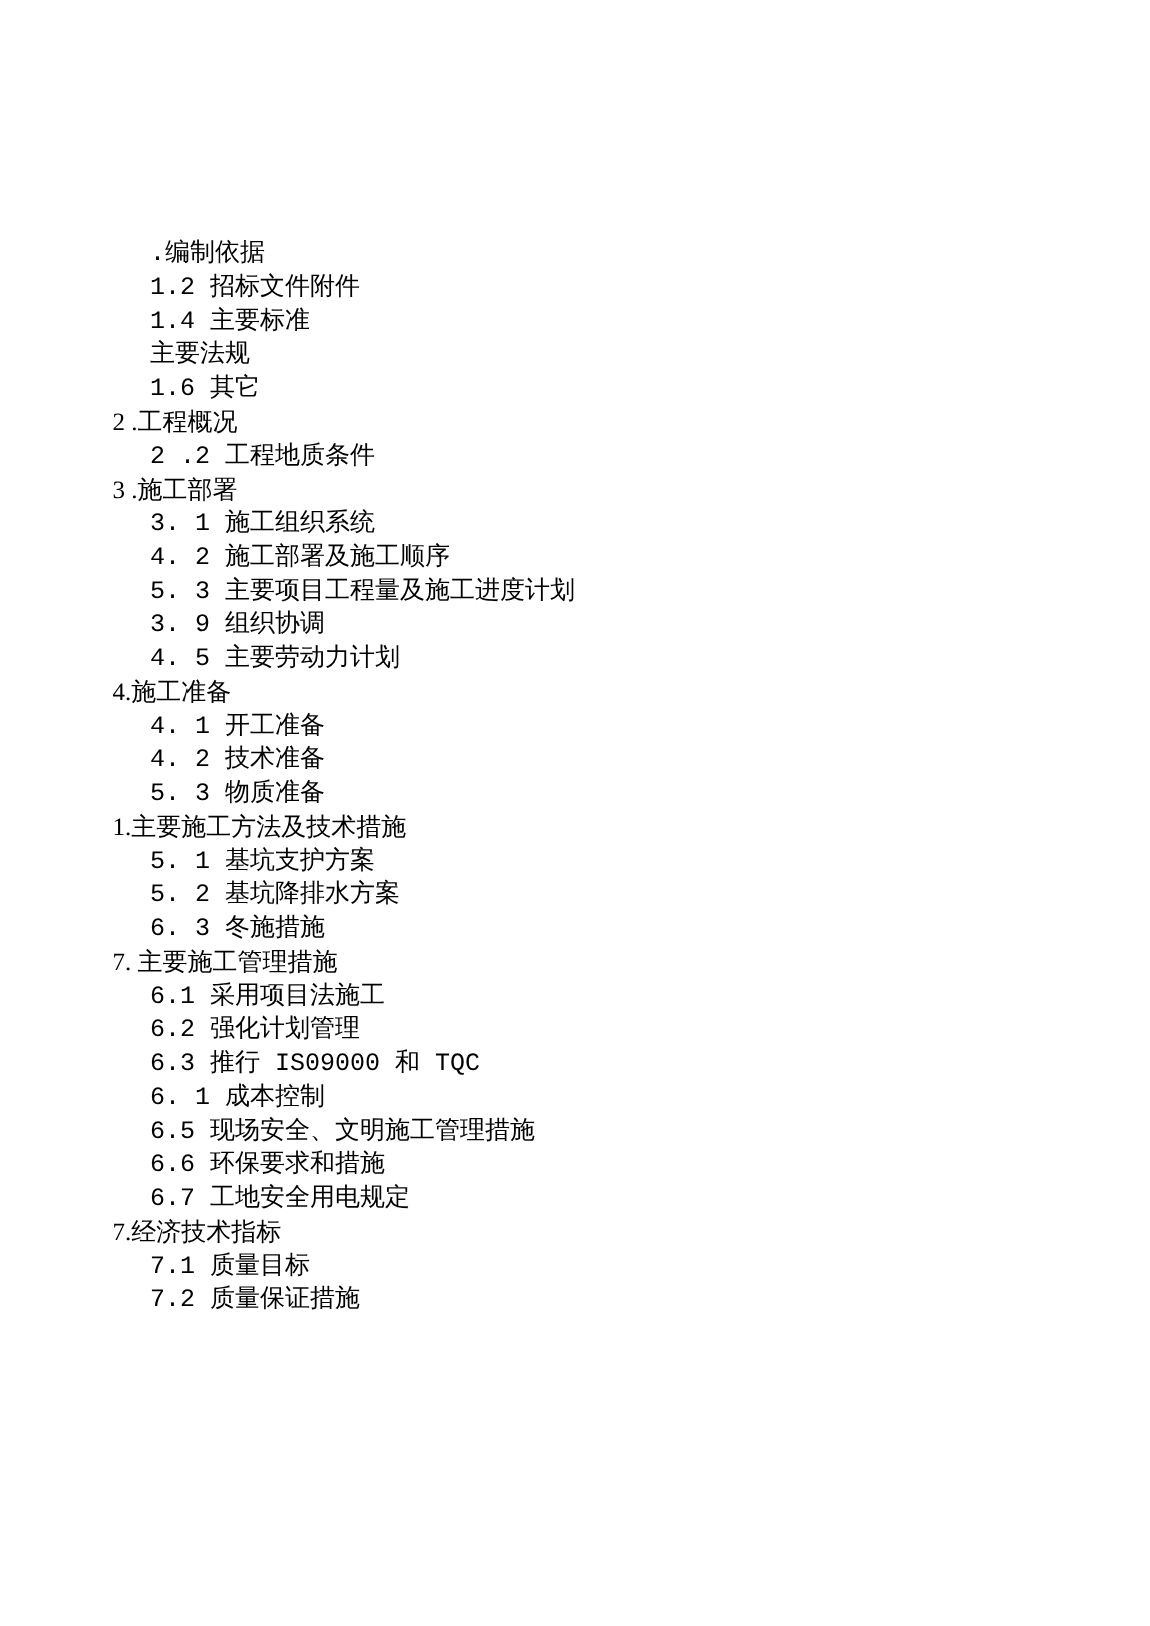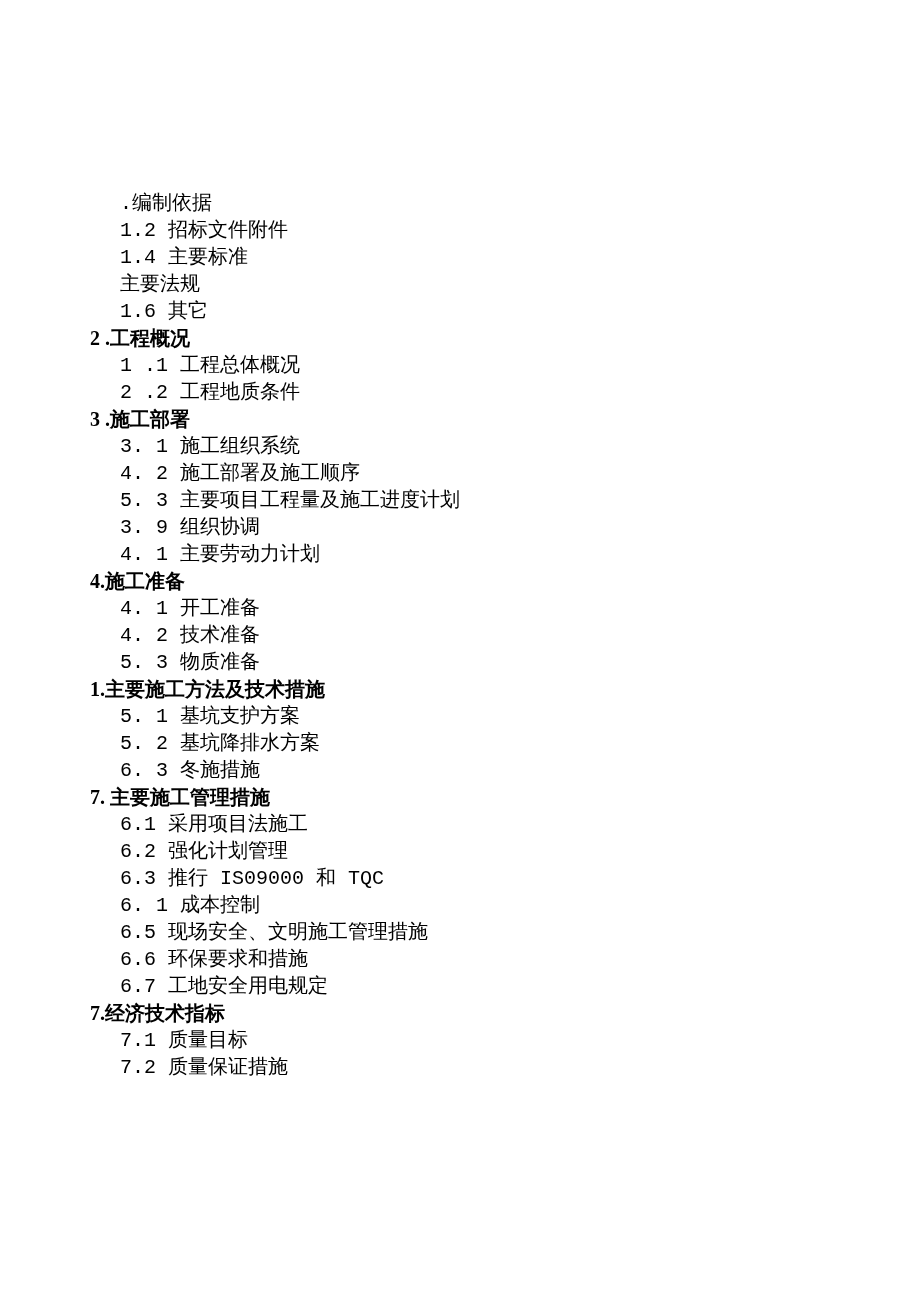--- a/index.html
+++ b/index.html
@@ -16,45 +16,43 @@
       height: 1301px;
       padding-top: 190px;
       padding-left: 90px;
       line-height: 1.35;
     }
     .toc-line {
       white-space: pre;
     }
     .lvl-1 {
       padding-left: 0;
-      font-weight: bold;
     }
     .lvl-2 {
       padding-left: 30px;
       font-family: Liberation Mono, monospace;
     }
   </style>
 </head>
 <body>
 
 <div id="toc-container">
     <div class="toc-line lvl-2">.编制依据</div>
     <div class="toc-line lvl-2">1.2 招标文件附件</div>
     <div class="toc-line lvl-2">1.4 主要标准</div>
     <div class="toc-line lvl-2">主要法规</div>
     <div class="toc-line lvl-2">1.6 其它</div>
     <div class="toc-line lvl-1">2 .工程概况</div>
-    <div class="toc-line lvl-2">1 .1 工程总体概况</div>
     <div class="toc-line lvl-2">2 .2 工程地质条件</div>
     <div class="toc-line lvl-1">3 .施工部署</div>
     <div class="toc-line lvl-2">3. 1 施工组织系统</div>
     <div class="toc-line lvl-2">4. 2 施工部署及施工顺序</div>
     <div class="toc-line lvl-2">5. 3 主要项目工程量及施工进度计划</div>
     <div class="toc-line lvl-2">3. 9 组织协调</div>
-    <div class="toc-line lvl-2">4. 1 主要劳动力计划</div>
+    <div class="toc-line lvl-2">4. 5 主要劳动力计划</div>
     <div class="toc-line lvl-1">4.施工准备</div>
     <div class="toc-line lvl-2">4. 1 开工准备</div>
     <div class="toc-line lvl-2">4. 2 技术准备</div>
     <div class="toc-line lvl-2">5. 3 物质准备</div>
     <div class="toc-line lvl-1">1.主要施工方法及技术措施</div>
     <div class="toc-line lvl-2">5. 1 基坑支护方案</div>
     <div class="toc-line lvl-2">5. 2 基坑降排水方案</div>
     <div class="toc-line lvl-2">6. 3 冬施措施</div>
     <div class="toc-line lvl-1">7. 主要施工管理措施</div>
     <div class="toc-line lvl-2">6.1 采用项目法施工</div>

